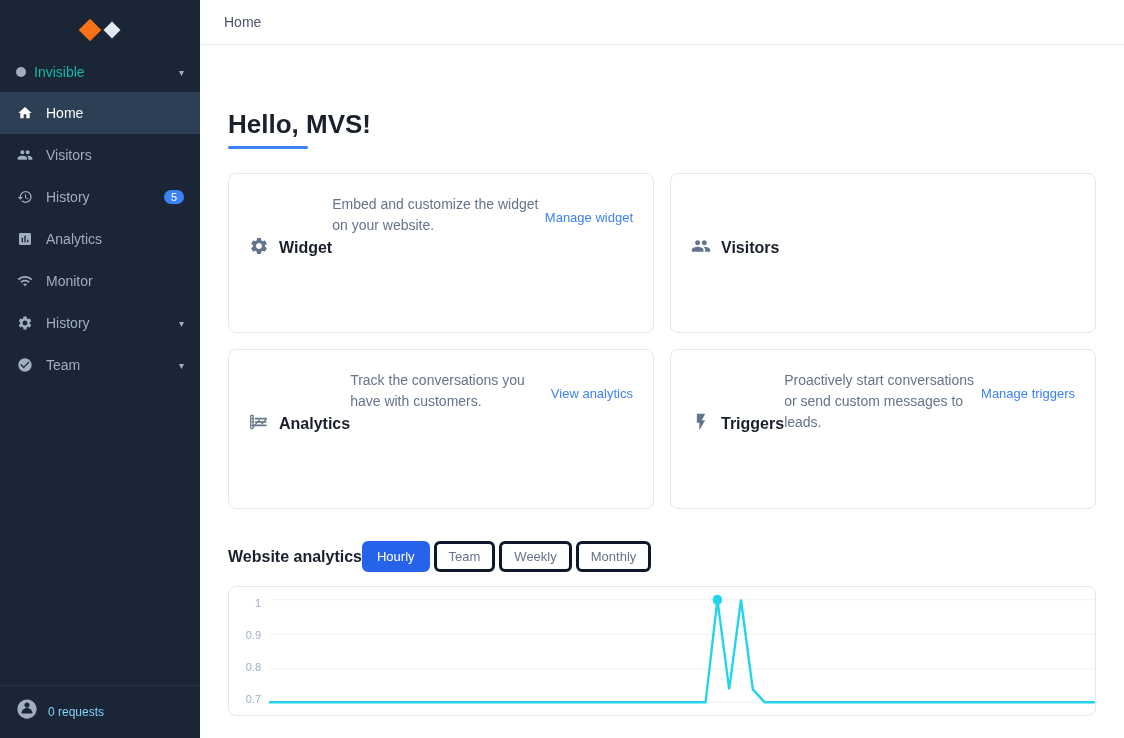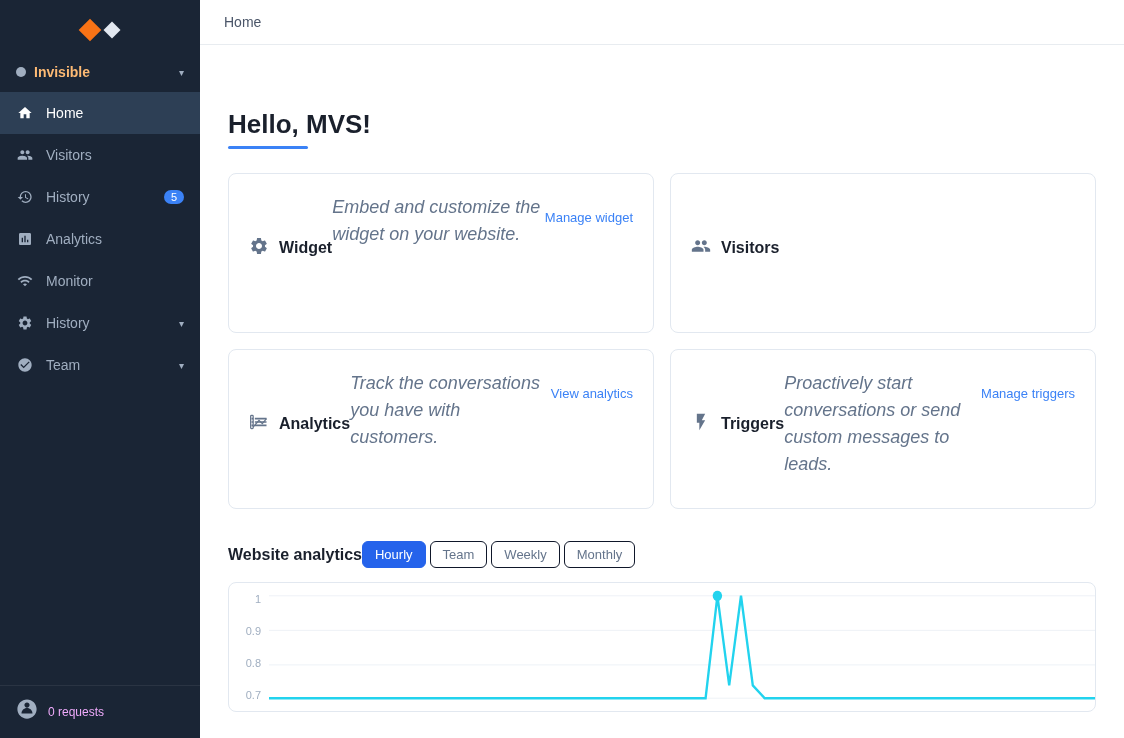--- a/index.html
+++ b/index.html
@@ -52,21 +52,21 @@
       cursor: pointer;
       color: #a0aec0;
       font-size: 14px;
     }
     .workspace-dot {
       width: 10px;
       height: 10px;
       border-radius: 50%;
       background: #a0aec0;
     }
-    .workspace-name { color: #fdba74; font-weight: 700; font-size: 14px; }
+    .workspace-name { color: #14b8a6; font-weight: 400; font-size: 14px; }
     .workspace-chevron { margin-left: auto; font-size: 10px; color: #a0aec0; }
 
     .nav-section { flex: 1; }
     .nav-item {
       display: flex;
       align-items: center;
       gap: 12px;
       padding: 12px 16px;
       cursor: pointer;
       color: #a0aec0;
@@ -89,21 +89,21 @@
     .nav-chevron { font-size: 10px; color: #a0aec0; }
 
     .sidebar-bottom {
       padding: 12px 16px;
       border-top: 1px solid rgba(255,255,255,0.07);
       display: flex;
       align-items: center;
       gap: 10px;
     }
     .zendesk-icon { font-size: 24px; color: #a0aec0; }
-    .requests-label { font-size: 12px; color: #f0abfc; }
+    .requests-label { font-size: 12px; color: #7dd3fc; }
 
     
     .main {
       flex: 1;
       display: flex;
       flex-direction: column;
       background: #fff;
       overflow-y: auto;
     }
     .topbar {
@@ -147,21 +147,21 @@
       min-height: 160px;
     }
     .card-header {
       display: flex;
       align-items: center;
       gap: 10px;
       margin-bottom: 10px;
     }
     .card-icon { font-size: 18px; color: #64748b; }
     .card-title { font-size: 16px; font-weight: 700; color: #1a202c; }
-    .card-desc { font-size: 18px; color: #64748b; line-height: 1.5; flex: 1; font-style: italic; }
+    .card-desc { font-size: 14px; color: #64748b; line-height: 1.5; flex: 1; }
     .card-link {
       color: #3b82f6;
       font-size: 13px;
       text-decoration: none;
       margin-top: 16px;
       cursor: pointer;
       display: inline-block;
     }
 
     
@@ -169,21 +169,21 @@
       display: flex;
       align-items: center;
       justify-content: flex-start;
       margin-bottom: 14px;
     }
     .analytics-title { font-size: 16px; font-weight: 600; color: #1a202c; }
     .time-filters { display: flex; gap: 4px; }
     .time-btn {
       padding: 5px 12px;
       font-size: 13px;
-      border: 1px solid #0f172a;
+      border: 3px solid #0f172a;
       background: #fff;
       border-radius: 6px;
       cursor: pointer;
       color: #64748b;
     }
     .time-btn.active {
       background: #2563eb;
       color: #fff;
       border-color: #2563eb;
     }

